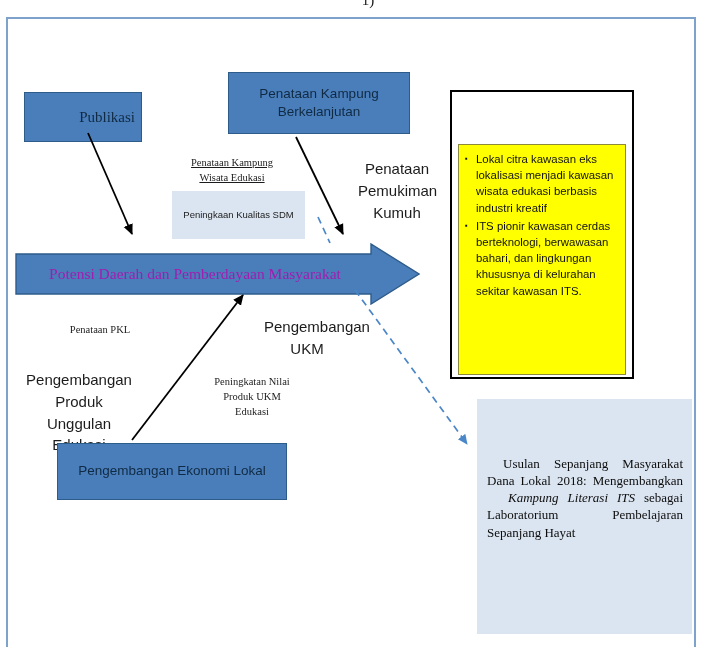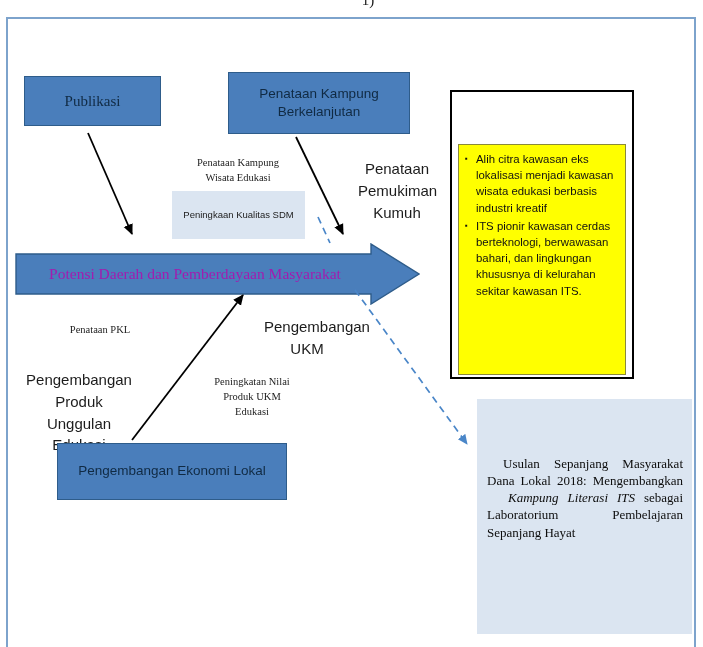--- a/index.html
+++ b/index.html
@@ -208,30 +208,30 @@
 </style>
 </head>
 <body>
 
 <div id="page">
 
   <div id="page-marker">1)</div>
 
   <div id="frame"></div>
 
-  <div class="blue-box serif" style="left:24px; top:76px; width:137px; height:50px;">
+  <div class="blue-box serif" style="left:24px; top:92px; width:118px; height:50px;justify-content:flex-end;">
     <span class="txt">Publikasi</span>
   </div>
 
   <div class="blue-box" style="left:228px; top:72px; width:182px; height:62px;">
     <span class="txt">Penataan Kampung
 Berkelanjutan</span>
   </div>
 
-  <div class="label serif" style="left:176px; top:155px; width:124px;">Penataan Kampung
+  <div class="label serif" style="left:170px; top:155px; width:124px;text-decoration:underline;">Penataan Kampung
 Wisata Edukasi</div>
 
   <div class="label" style="left:358px; top:158px; width:78px;">Penataan
 Pemukiman
 Kumuh</div>
 
   <div id="sdm-box">
     <span class="txt">Peningkaan Kualitas
 SDM</span>
   </div>
@@ -259,21 +259,21 @@
   <div class="blue-box" style="left:57px; top:443px; width:230px; height:57px;">
     <span class="txt">Pengembangan Ekonomi
 Lokal</span>
   </div>
 
   <div id="outcome-frame"></div>
   <div id="outcome-yellow">
     <ul>
       <li>
         <span class="bullet">▪</span>
-        <span>Alih citra kawasan eks lokalisasi menjadi kawasan wisata edukasi berbasis industri kreatif</span>
+        <span>Lokal citra kawasan eks lokalisasi menjadi kawasan wisata edukasi berbasis industri kreatif</span>
       </li>
       <li>
         <span class="bullet">▪</span>
         <span>ITS pionir kawasan cerdas berteknologi, berwawasan bahari, dan lingkungan khususnya di kelurahan sekitar kawasan ITS.</span>
       </li>
     </ul>
   </div>
 
   <div id="proposal-box"></div>
   <div id="proposal-text">

